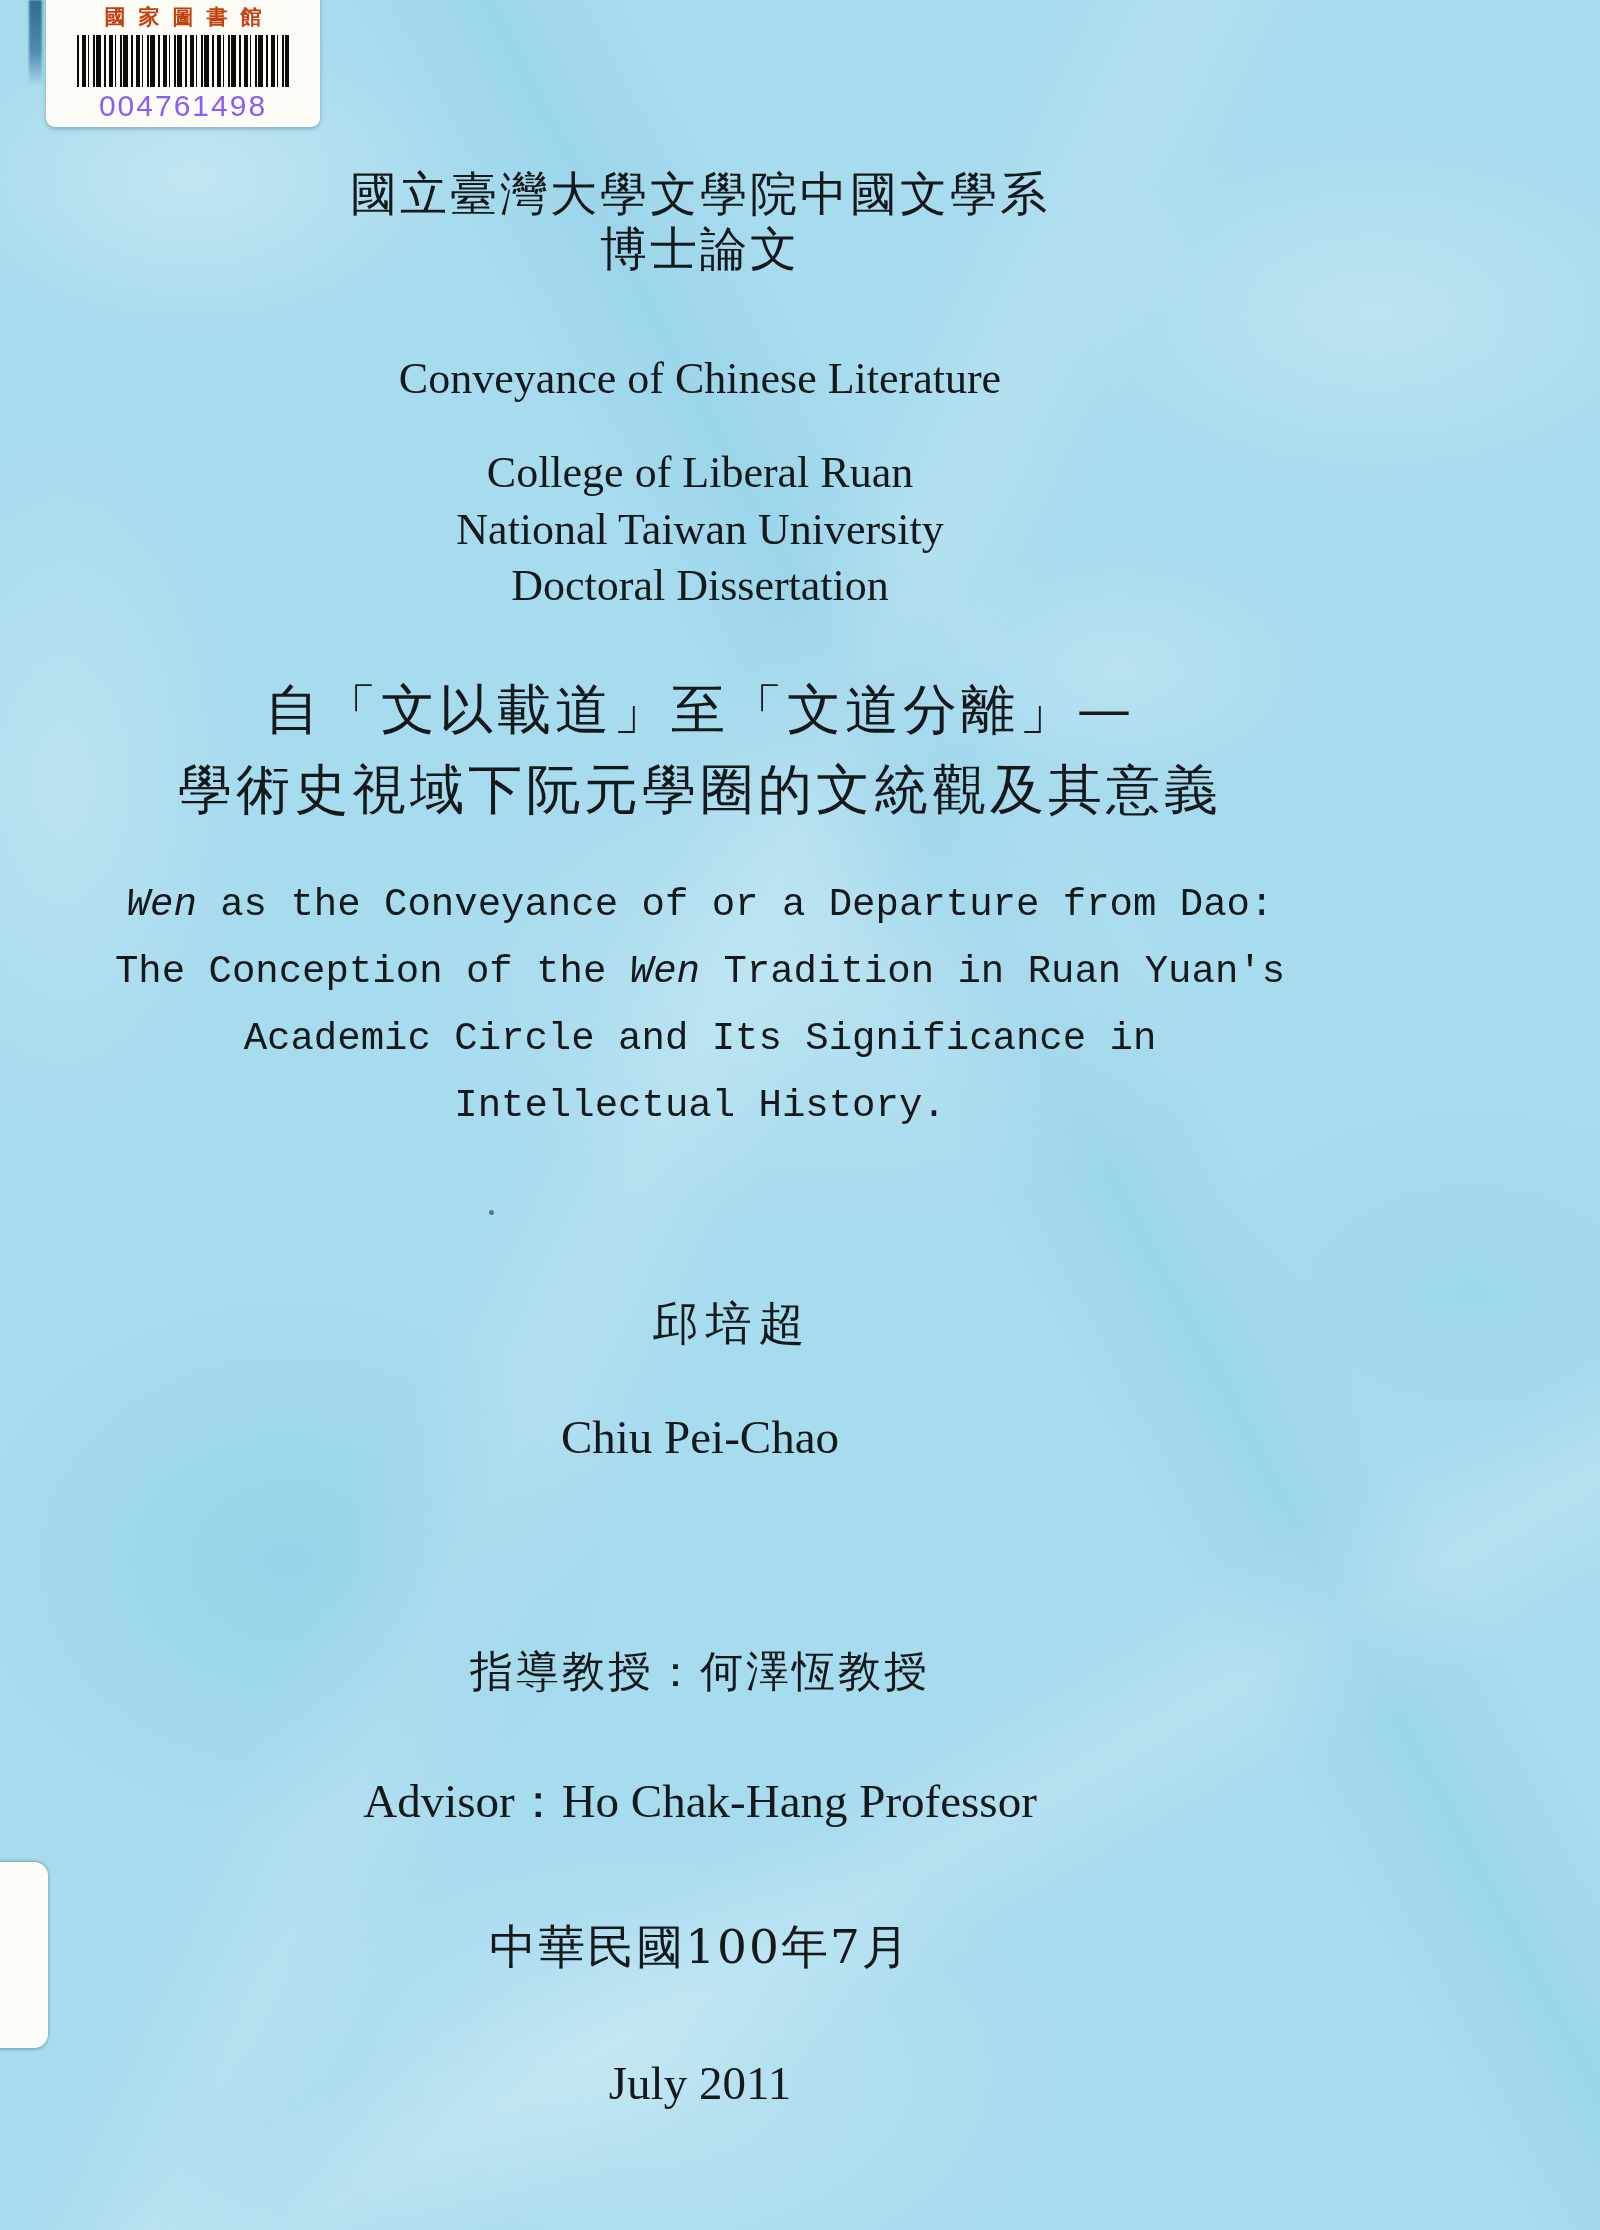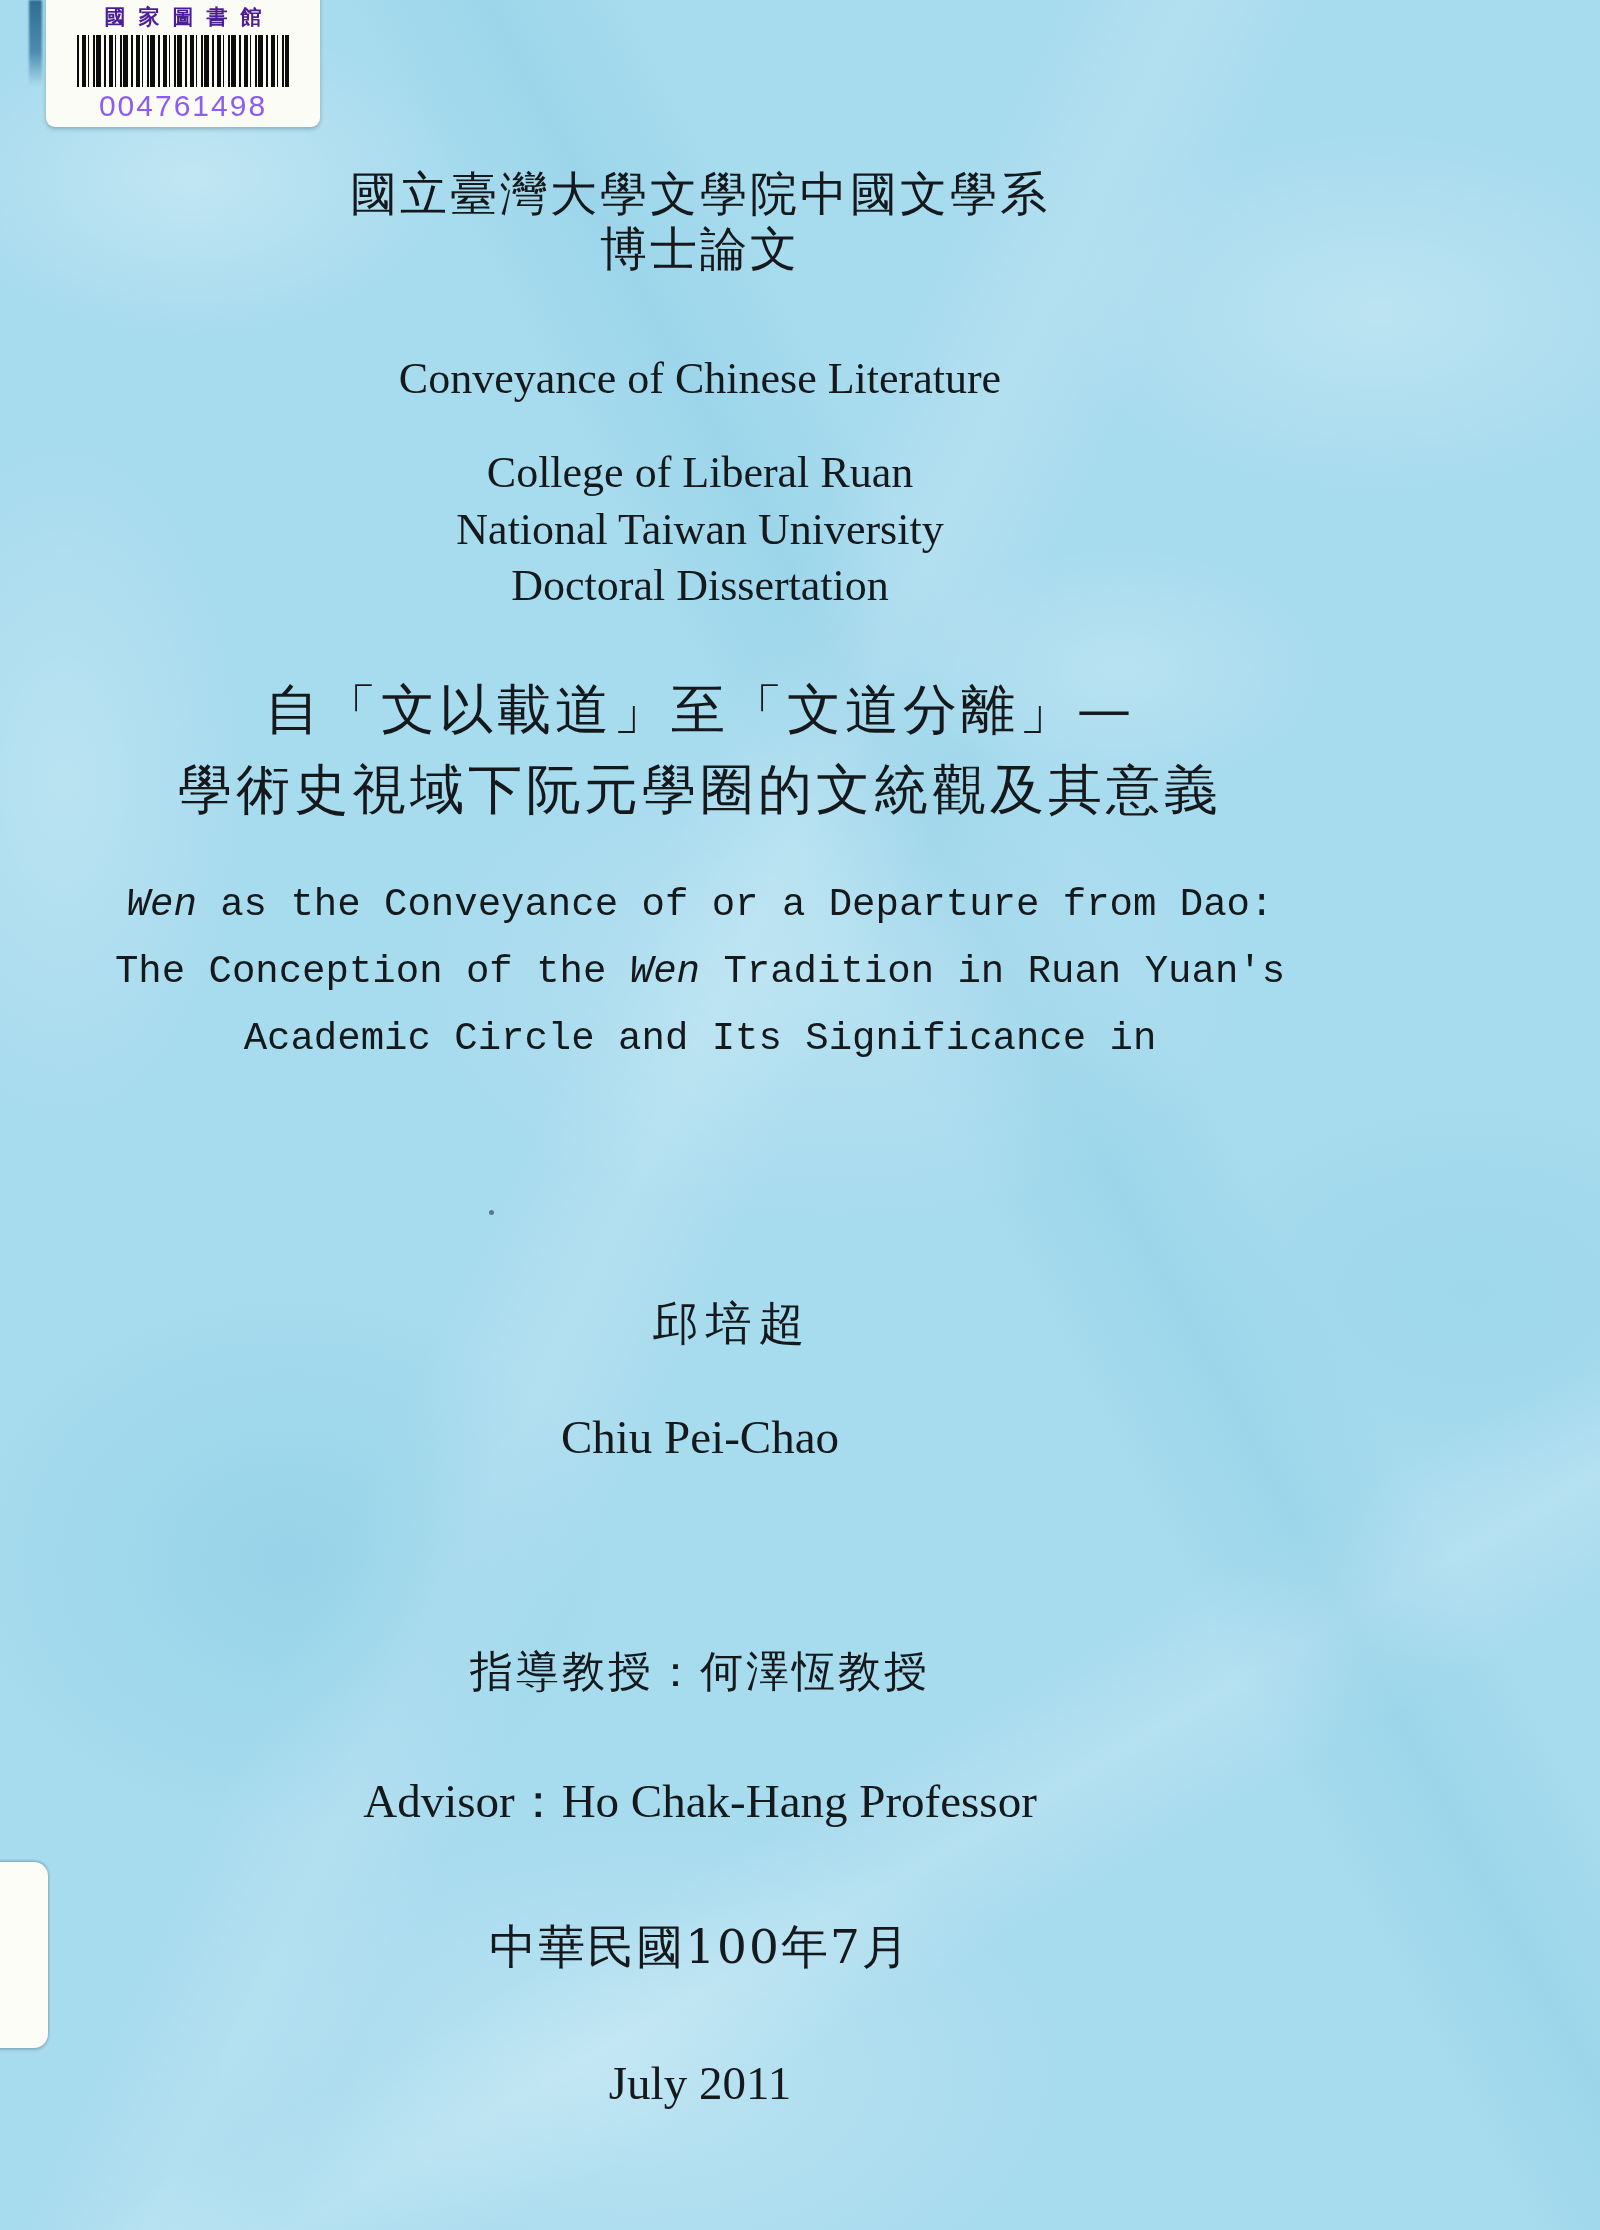--- a/index.html
+++ b/index.html
@@ -33,21 +33,21 @@
     box-shadow:0 2px 4px rgba(40,80,100,.35);
     text-align:center;
   }
   .spine-shadow{
     position:absolute;left:29px;top:0;width:13px;height:86px;
     background:linear-gradient(180deg,#2f6d93 0%,#4d8cb0 60%,rgba(77,140,176,0) 100%);
     filter:blur(1px);
   }
   .lib-label-title{
     margin-top:9px;font-size:21px;letter-spacing:13px;text-indent:13px;
-    font-weight:bold;color:#4c1d95;font-family:"DejaVu Serif","Liberation Serif",serif;
+    font-weight:bold;color:#c2410c;font-family:"DejaVu Serif","Liberation Serif",serif;
   }
   .barcode{
     width:212px;height:52px;margin:4px auto 0;
     background:
       repeating-linear-gradient(90deg,
         #0c0c0c 0 2px, transparent 2px 5px,
         #0c0c0c 5px 9px, transparent 9px 11px,
         #0c0c0c 11px 12px, transparent 12px 16px,
         #0c0c0c 16px 18px, transparent 18px 19px,
         #0c0c0c 19px 24px, transparent 24px 27px);
@@ -104,20 +104,21 @@
   <div class="center-col en-serif" style="top:482px">National Taiwan University</div>
   <div class="center-col en-serif" style="top:538px">Doctoral Dissertation</div>
 
   <div class="center-col cjk cjk-title" style="top:652px">自「文以載道」至「文道分離」—</div>
   <div class="center-col cjk cjk-title" style="top:732px">學術史視域下阮元學圈的文統觀及其意義</div>
 
   <div class="center-col mono-title" style="top:850px">
     <div><span class="it">Wen</span><span> as the Conveyance of or a Departure from Dao:</span></div>
     <div><span>The Conception of the </span><span class="it">Wen</span><span> Tradition in Ruan Yuan's</span></div>
     <div>Academic Circle and Its Significance in</div>
+    <div>Intellectual History.</div>
   </div>
 
   <div class="speck"></div>
 
   <div class="center-col cjk author-cjk" style="top:1271px">邱培超</div>
   <div class="center-col en-serif-lg" style="top:1388px">Chiu Pei-Chao</div>
 
   <div class="center-col cjk advisor-cjk" style="top:1621px">指導教授：何澤恆教授</div>
   <div class="center-col en-serif-lg" style="top:1748px">Advisor：Ho Chak-Hang Professor</div>
 

